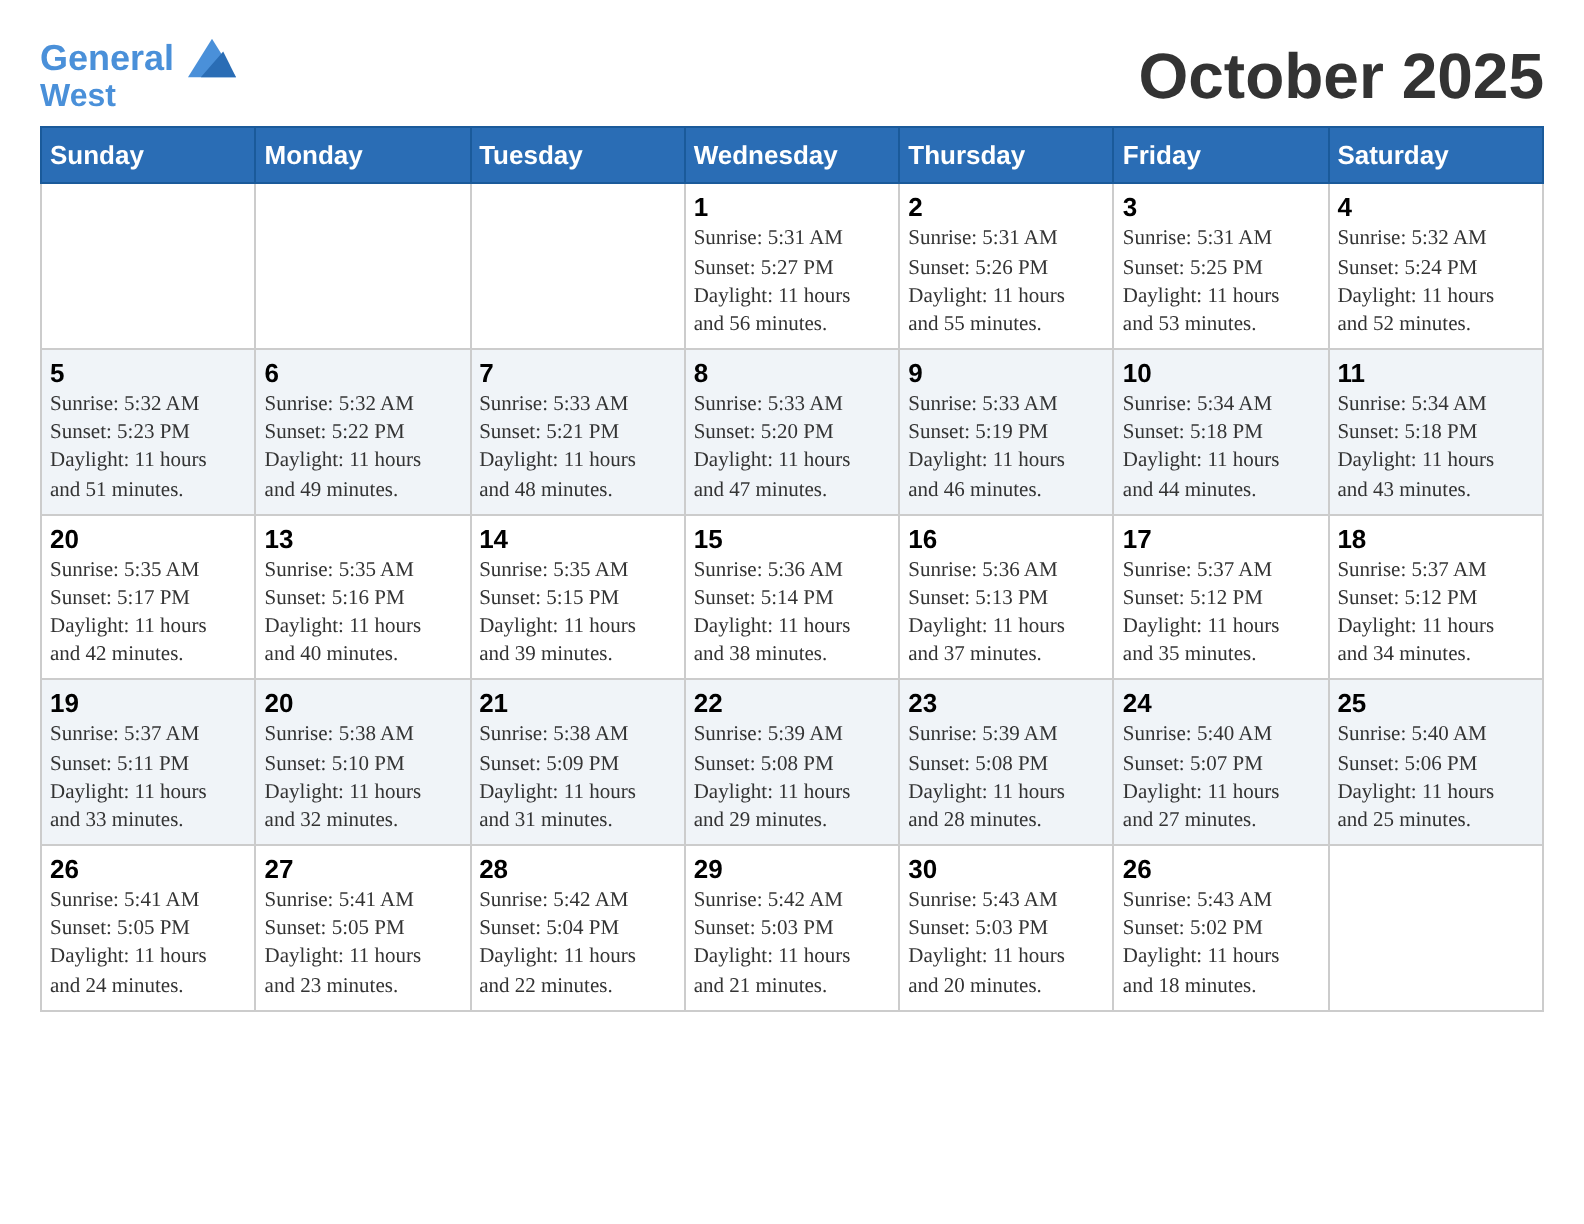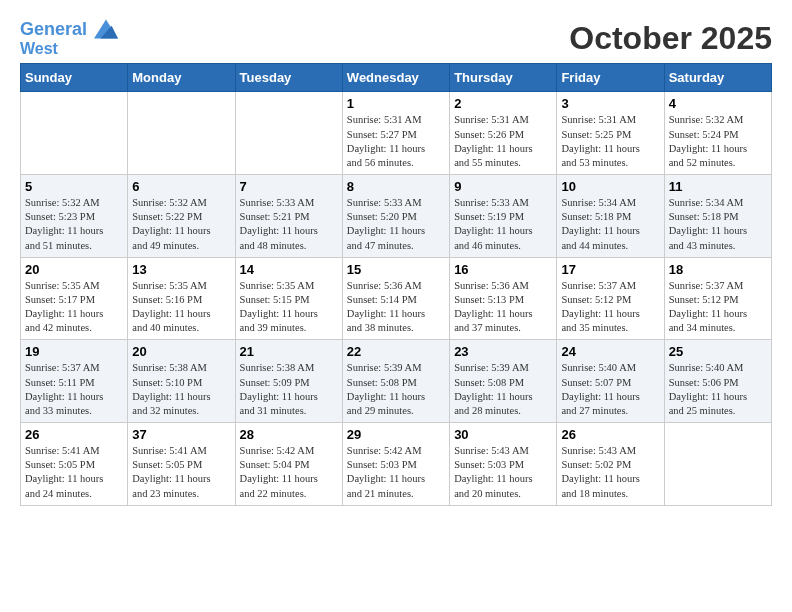--- a/index.html
+++ b/index.html
@@ -242,21 +242,21 @@
           <div class="day-num">25</div>
           <div class="day-info">Sunrise: 5:40 AM<br>Sunset: 5:06 PM<br>Daylight: 11 hours<br>and 25 minutes.</div>
         </td>
       </tr>
       <tr>
         <td>
           <div class="day-num">26</div>
           <div class="day-info">Sunrise: 5:41 AM<br>Sunset: 5:05 PM<br>Daylight: 11 hours<br>and 24 minutes.</div>
         </td>
         <td>
-          <div class="day-num">37</div>
+          <div class="day-num">27</div>
           <div class="day-info">Sunrise: 5:41 AM<br>Sunset: 5:05 PM<br>Daylight: 11 hours<br>and 23 minutes.</div>
         </td>
         <td>
           <div class="day-num">28</div>
           <div class="day-info">Sunrise: 5:42 AM<br>Sunset: 5:04 PM<br>Daylight: 11 hours<br>and 22 minutes.</div>
         </td>
         <td>
           <div class="day-num">29</div>
           <div class="day-info">Sunrise: 5:42 AM<br>Sunset: 5:03 PM<br>Daylight: 11 hours<br>and 21 minutes.</div>
         </td>

